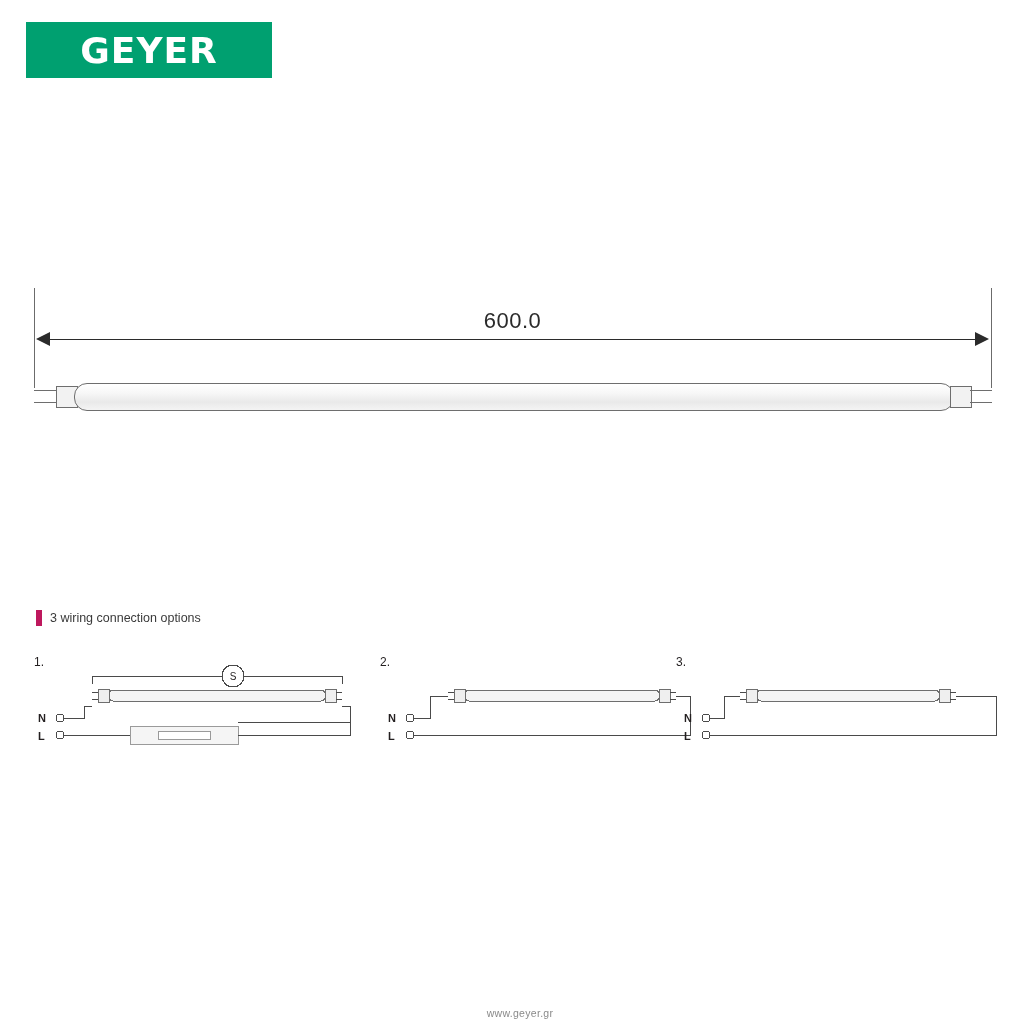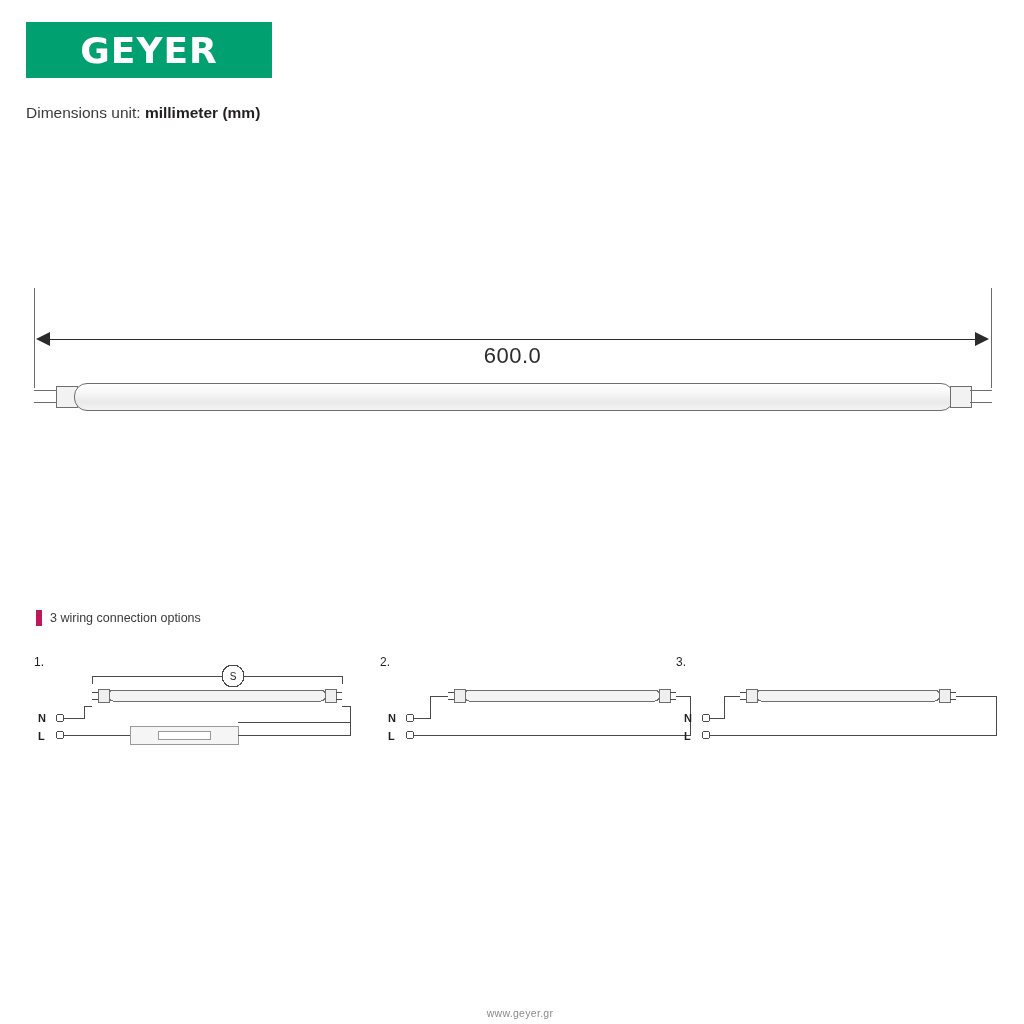--- a/index.html
+++ b/index.html
@@ -91,21 +91,20 @@
 
   .dim-label {
     position: absolute;
     top: 20px;
     left: 0;
     width: 957px;
     text-align: center;
     font-size: 22px;
     color: #2b2b2b;
     letter-spacing: 0.5px;
-    margin-top: 35px;
   }
 
   
   .tube {
     position: absolute;
     left: 34px;
     top: 379px;
     width: 958px;
     height: 34px;
   }
@@ -183,24 +182,20 @@
   }
 </style>
 </head>
 <body>
 
 <div class="logo-box">
   <div class="logo-text">GEYER</div>
 </div>
 
 <div class="meta">
-  <div>
-    <span class="lbl">Dimensions unit:</span>
-    <span class="val">millimeter (mm)</span>
-  </div>
 </div>
 
 <div class="dim-wrap">
   <div class="ext-line ext-left"></div>
   <div class="ext-line ext-right"></div>
   <div class="dim-line"></div>
   <div class="arrow arrow-left"></div>
   <div class="arrow arrow-right"></div>
   <div class="dim-label">600.0</div>
 </div>

